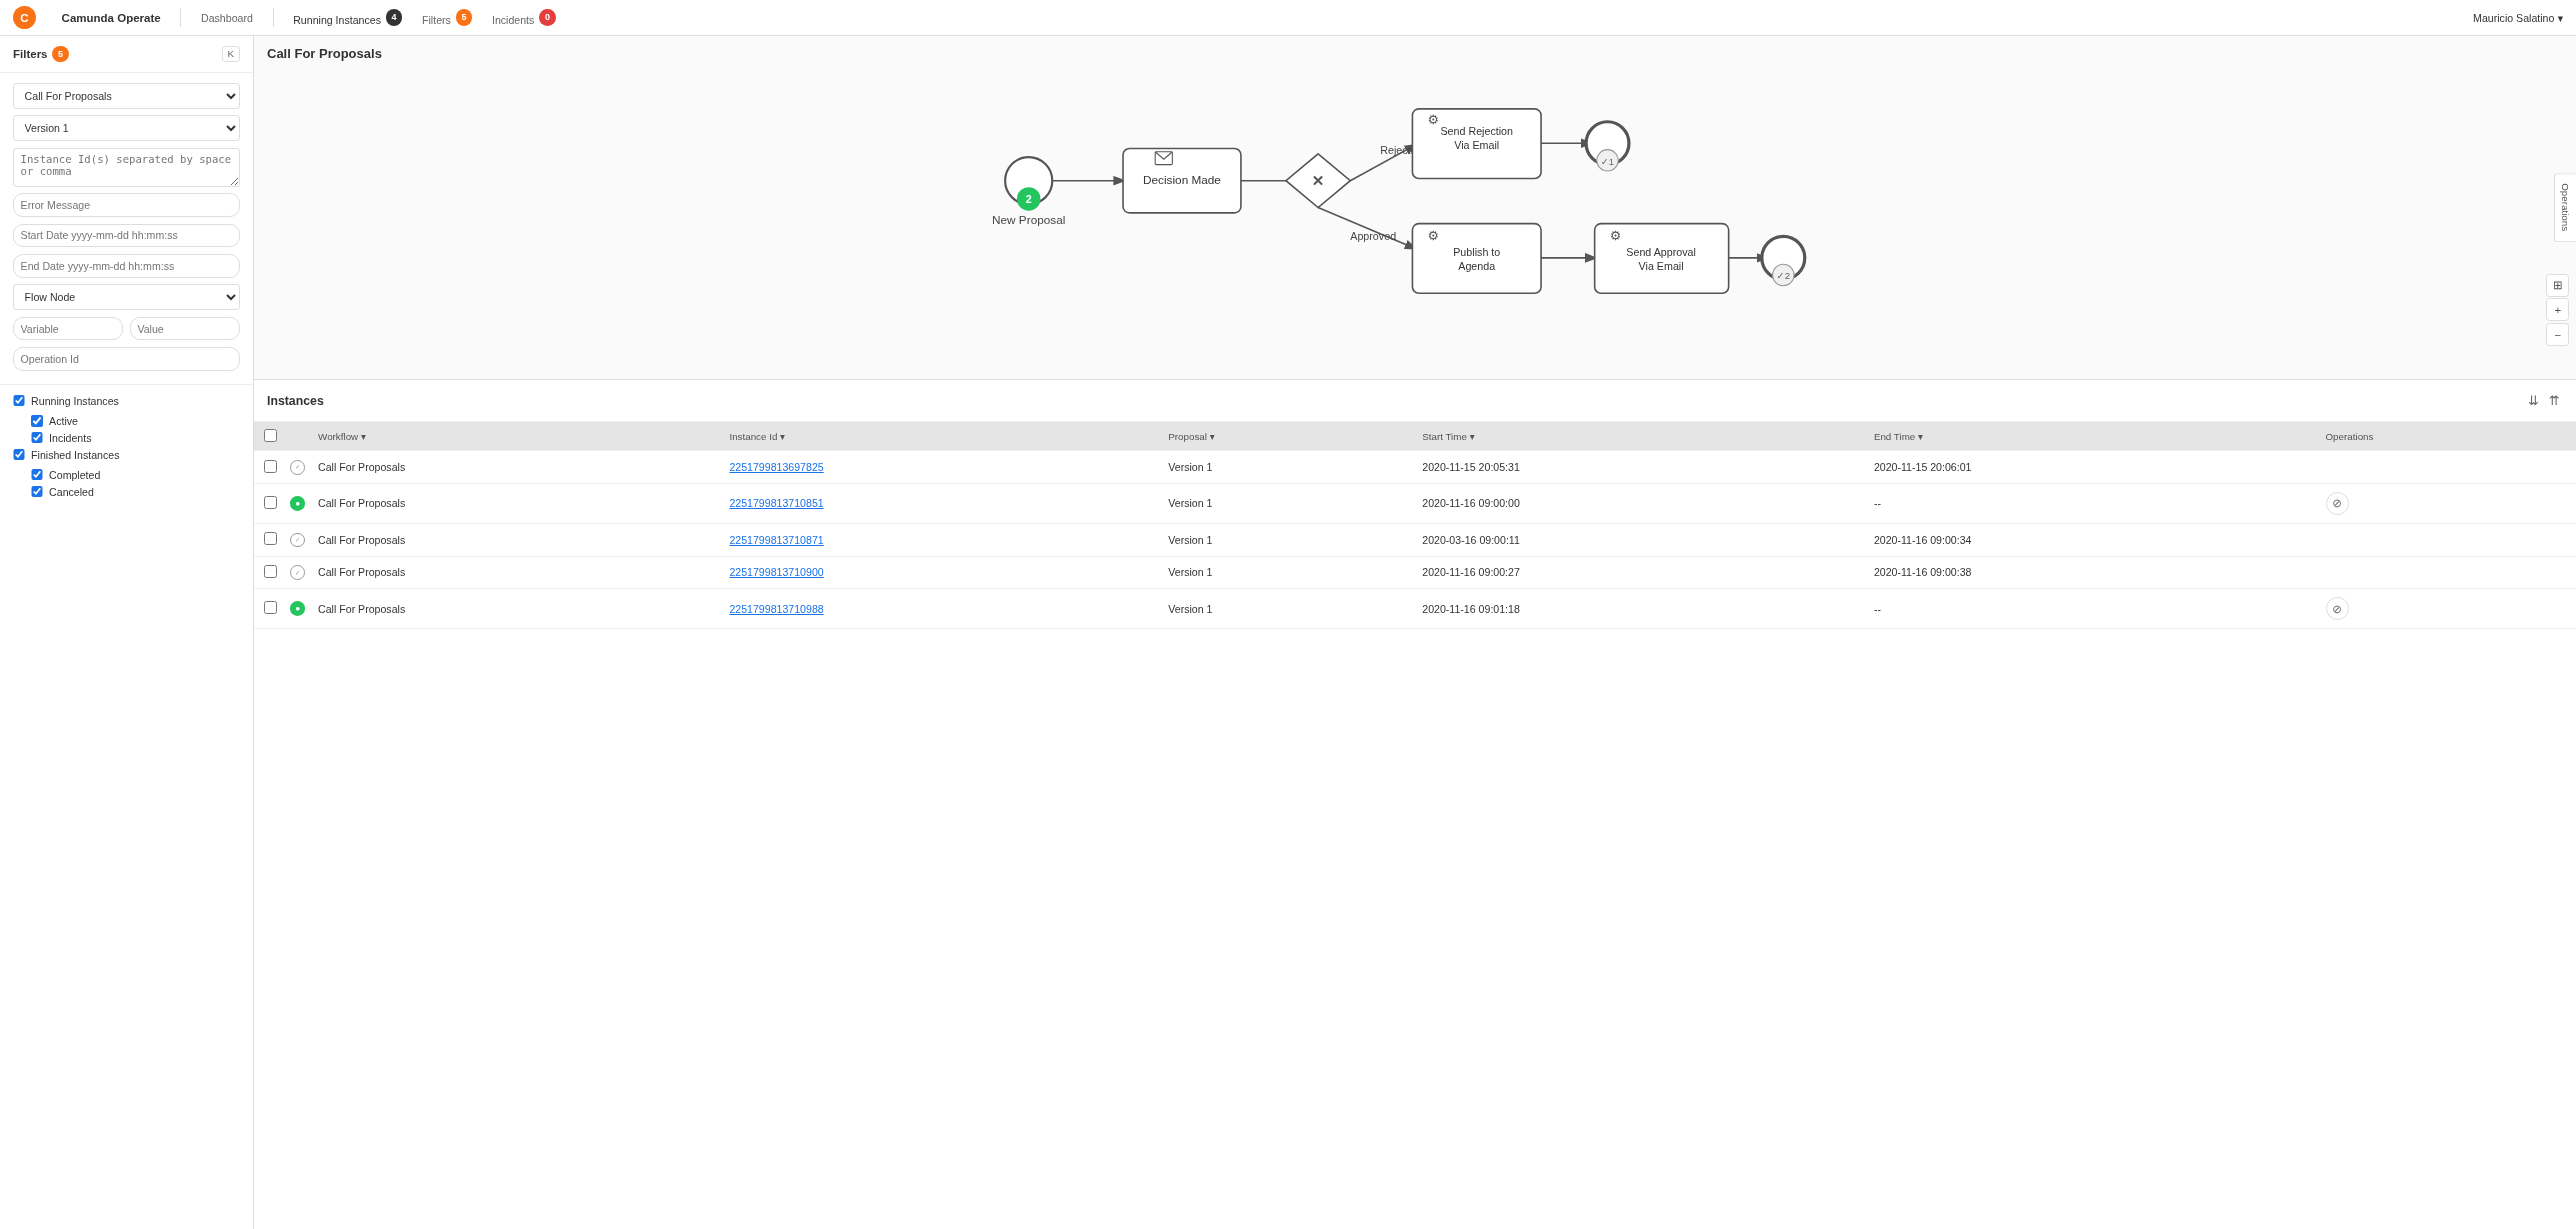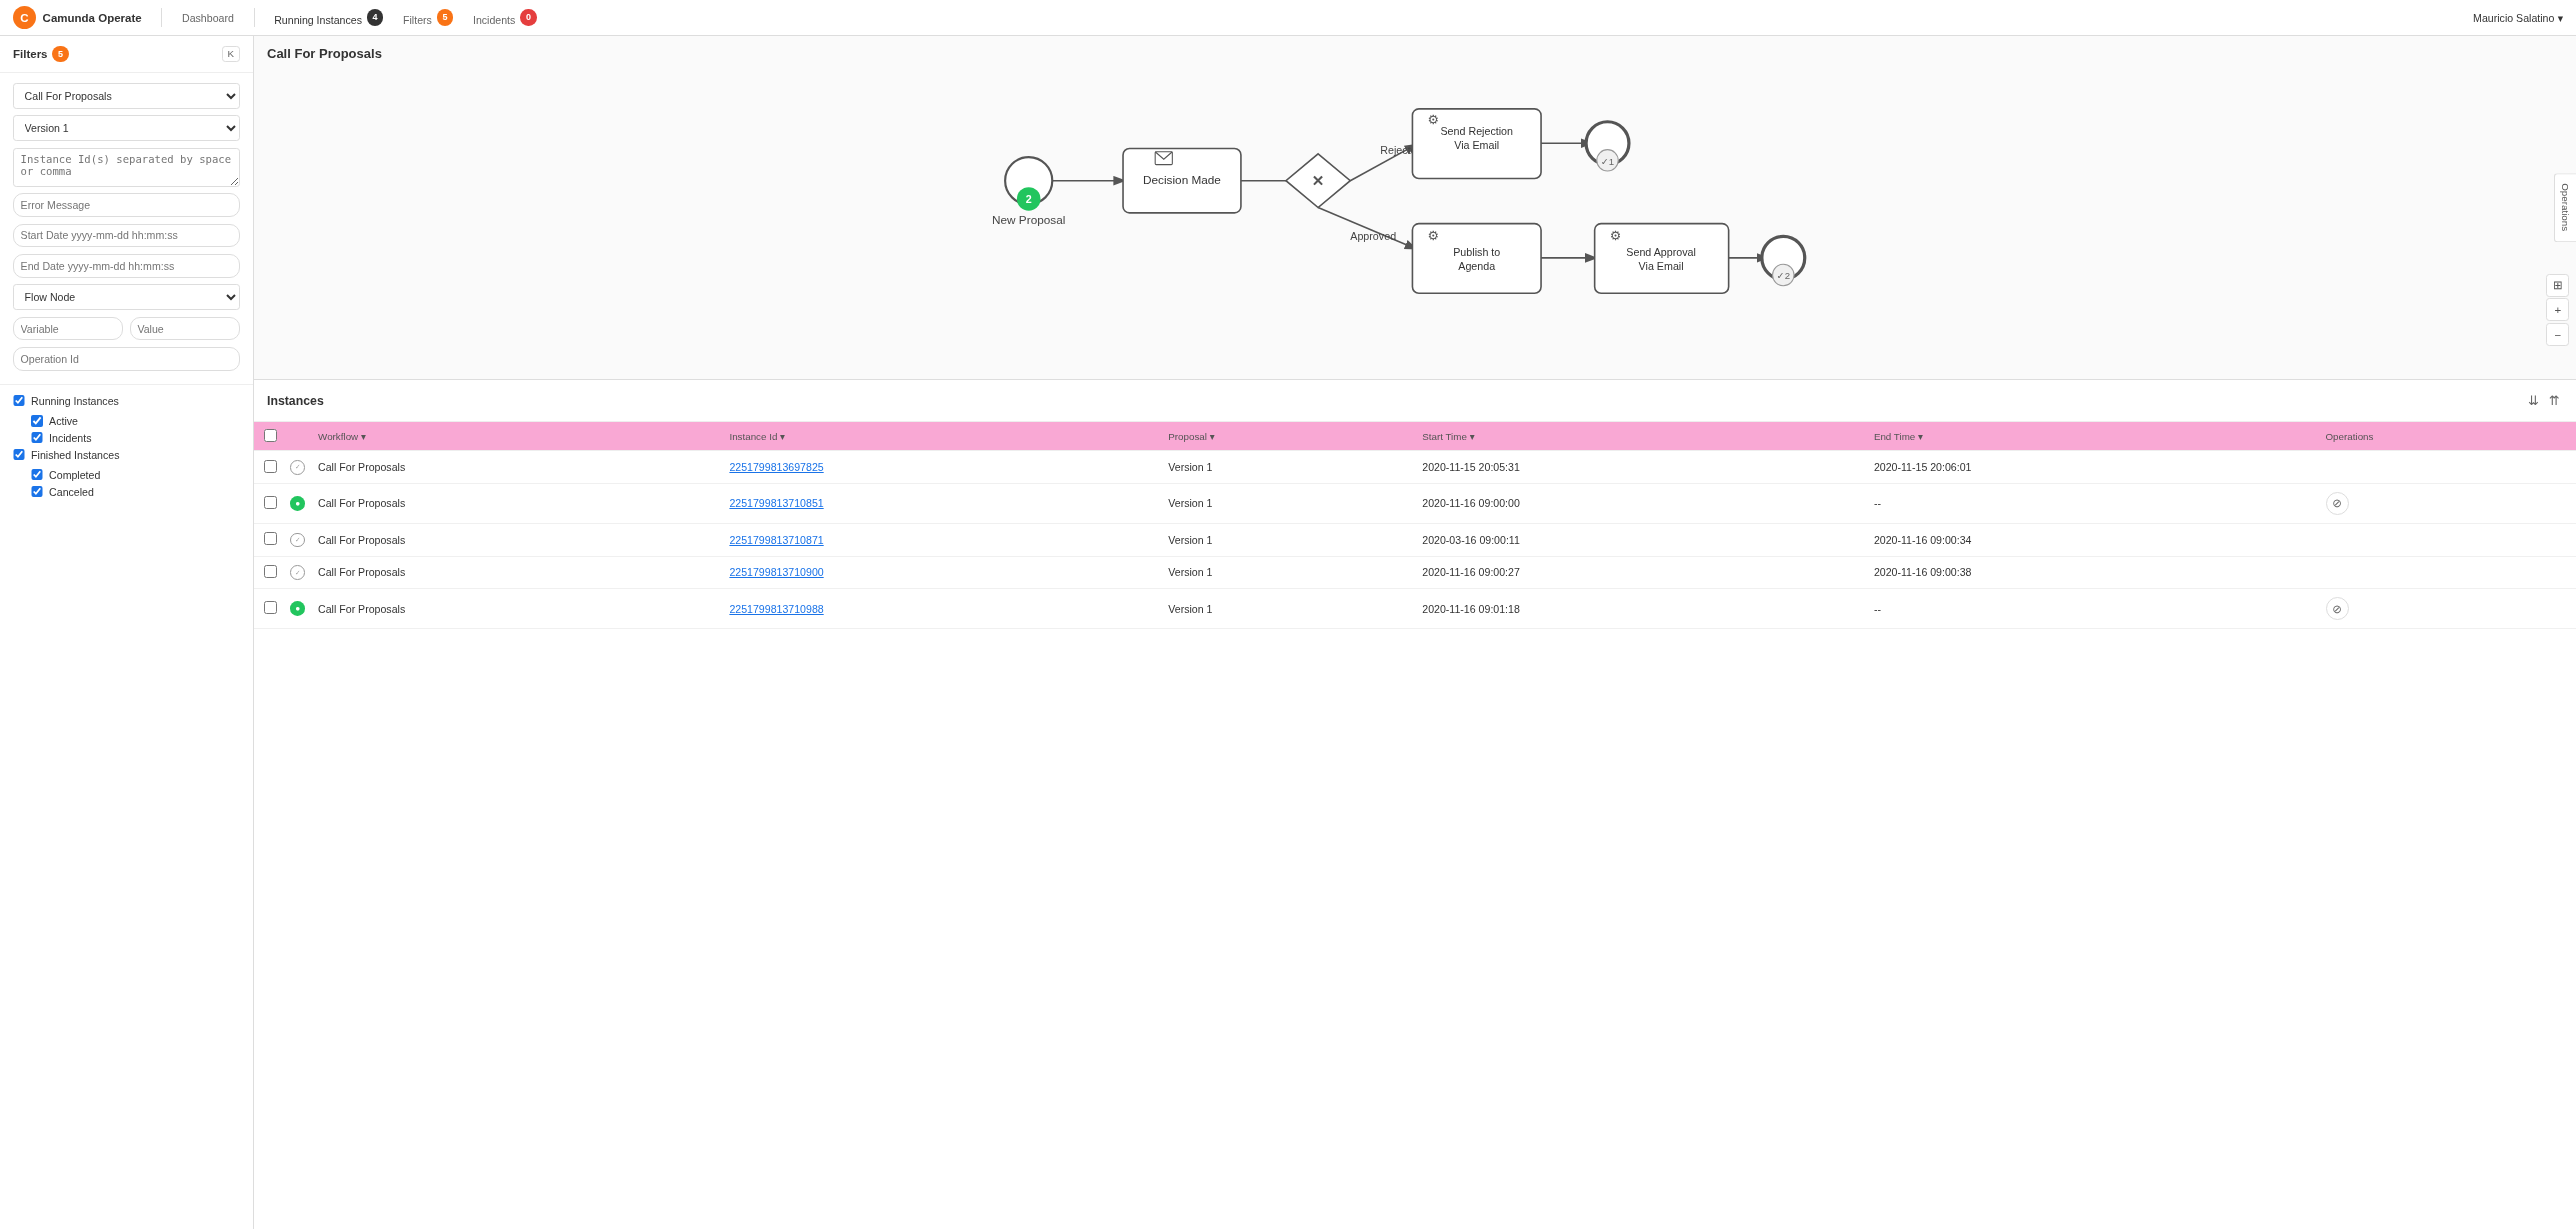--- a/index.html
+++ b/index.html
@@ -1,21 +1,21 @@
 <!DOCTYPE html>
 <html style="font-size:13px"><head>
   <meta charset="utf-8">
   <style>
     * { box-sizing: border-box; margin: 0; padding: 0; }
     body { font-family: -apple-system, BlinkMacSystemFont, 'Segoe UI', Arial, sans-serif; font-size: 10.6px; background: #f5f5f5; color: #333; height: 100vh; overflow: hidden; }
 
     
     .topnav { display: flex; align-items: center; background: #fff; border-bottom: 0.8px solid #ddd; height: 36px; padding: 0 13px; gap: 6.6px; }
     .brand-icon { width: 23px; height: 23px; background: #f97316; border-radius: 50%; display: flex; align-items: center; justify-content: center; color: #fff; font-weight: bold; font-size: 11.5px; flex-shrink: 0; }
-    .brand-name { font-weight: 600; font-size: 11.5px; margin-right: 6.6px; }
+    .brand-name { font-weight: 600; font-size: 11.5px; margin-right: 6.6px; margin-left: 19px; }
     .nav-sep { width: 0.8px; height: 19.7px; background: #ddd; margin: 0 6.6px; }
     .nav-link { color: #666; font-size: 10.6px; cursor: pointer; padding: 3.3px 6.6px; border-radius: 3.3px; display: flex; align-items: flex-end; gap: 4.9px; }
     .nav-link.active { color: #333; font-weight: 500; }
     .badge { border-radius: 50%; width: 16.4px; height: 16.4px; display: inline-flex; align-items: center; justify-content: center; font-size: 9px; font-weight: bold; color: #fff; }
     .badge-dark { background: #333; }
     .badge-orange { background: #f97316; }
     .badge-red { background: #e53e3e; }
     .user-area { margin-left: auto; display: flex; align-items: center; gap: 3.3px; color: #333; font-size: 10.6px; cursor: pointer; }
 
     
@@ -62,21 +62,21 @@
     .ops-tab { position: absolute; right: 0; top: 50%; transform: translateY(-50%); background: #fff; border: 0.8px solid #ddd; border-right: none; writing-mode: vertical-rl; padding: 9.8px 4.9px; font-size: 9.8px; color: #555; cursor: pointer; border-radius: 3.3px 0 0 3.3px; }
 
     
     .instances-area { flex: 1; overflow-y: auto; background: #fff; }
     .instances-header { display: flex; align-items: center; justify-content: space-between; padding: 9.8px 13px; border-bottom: 0.8px solid #eee; }
     .instances-title { font-size: 12.3px; font-weight: 600; }
     .instances-actions { display: flex; gap: 3.3px; }
     .icon-btn { background: none; border: none; cursor: pointer; padding: 3.3px; color: #666; font-size: 13px; }
 
     table { width: 100%; border-collapse: collapse; }
-    thead th { padding: 6.6px 9.8px; text-align: left; font-weight: 500; color: #555; font-size: 9.8px; border-bottom: 0.8px solid #eee; white-space: nowrap; background: #f9a8d4; }
+    thead th { padding: 6.6px 9.8px; text-align: left; font-weight: 500; color: #555; font-size: 9.8px; border-bottom: 0.8px solid #eee; white-space: nowrap; background: #e5e5e5; }
     tbody tr { border-bottom: 0.8px solid #f0f0f0; }
     tbody td { padding: 8.2px 9.8px; font-size: 10.6px; color: #333; }
     .link-cell { color: #1a73e8; text-decoration: underline; cursor: pointer; }
     .check-col { width: 33px; }
     .status-col { width: 19.7px; padding: 0 3.3px; }
 
     .green-circle { width: 14.7px; height: 14.7px; border-radius: 50%; background: #22c55e; display: inline-flex; align-items: center; justify-content: center; }
     .grey-circle { width: 14.7px; height: 14.7px; border-radius: 50%; border: 1.6px solid #999; display: inline-flex; align-items: center; justify-content: center; }
     .check-mark { color: #fff; font-size: 8.2px; }
     .check-grey { color: #999; font-size: 8.2px; }

